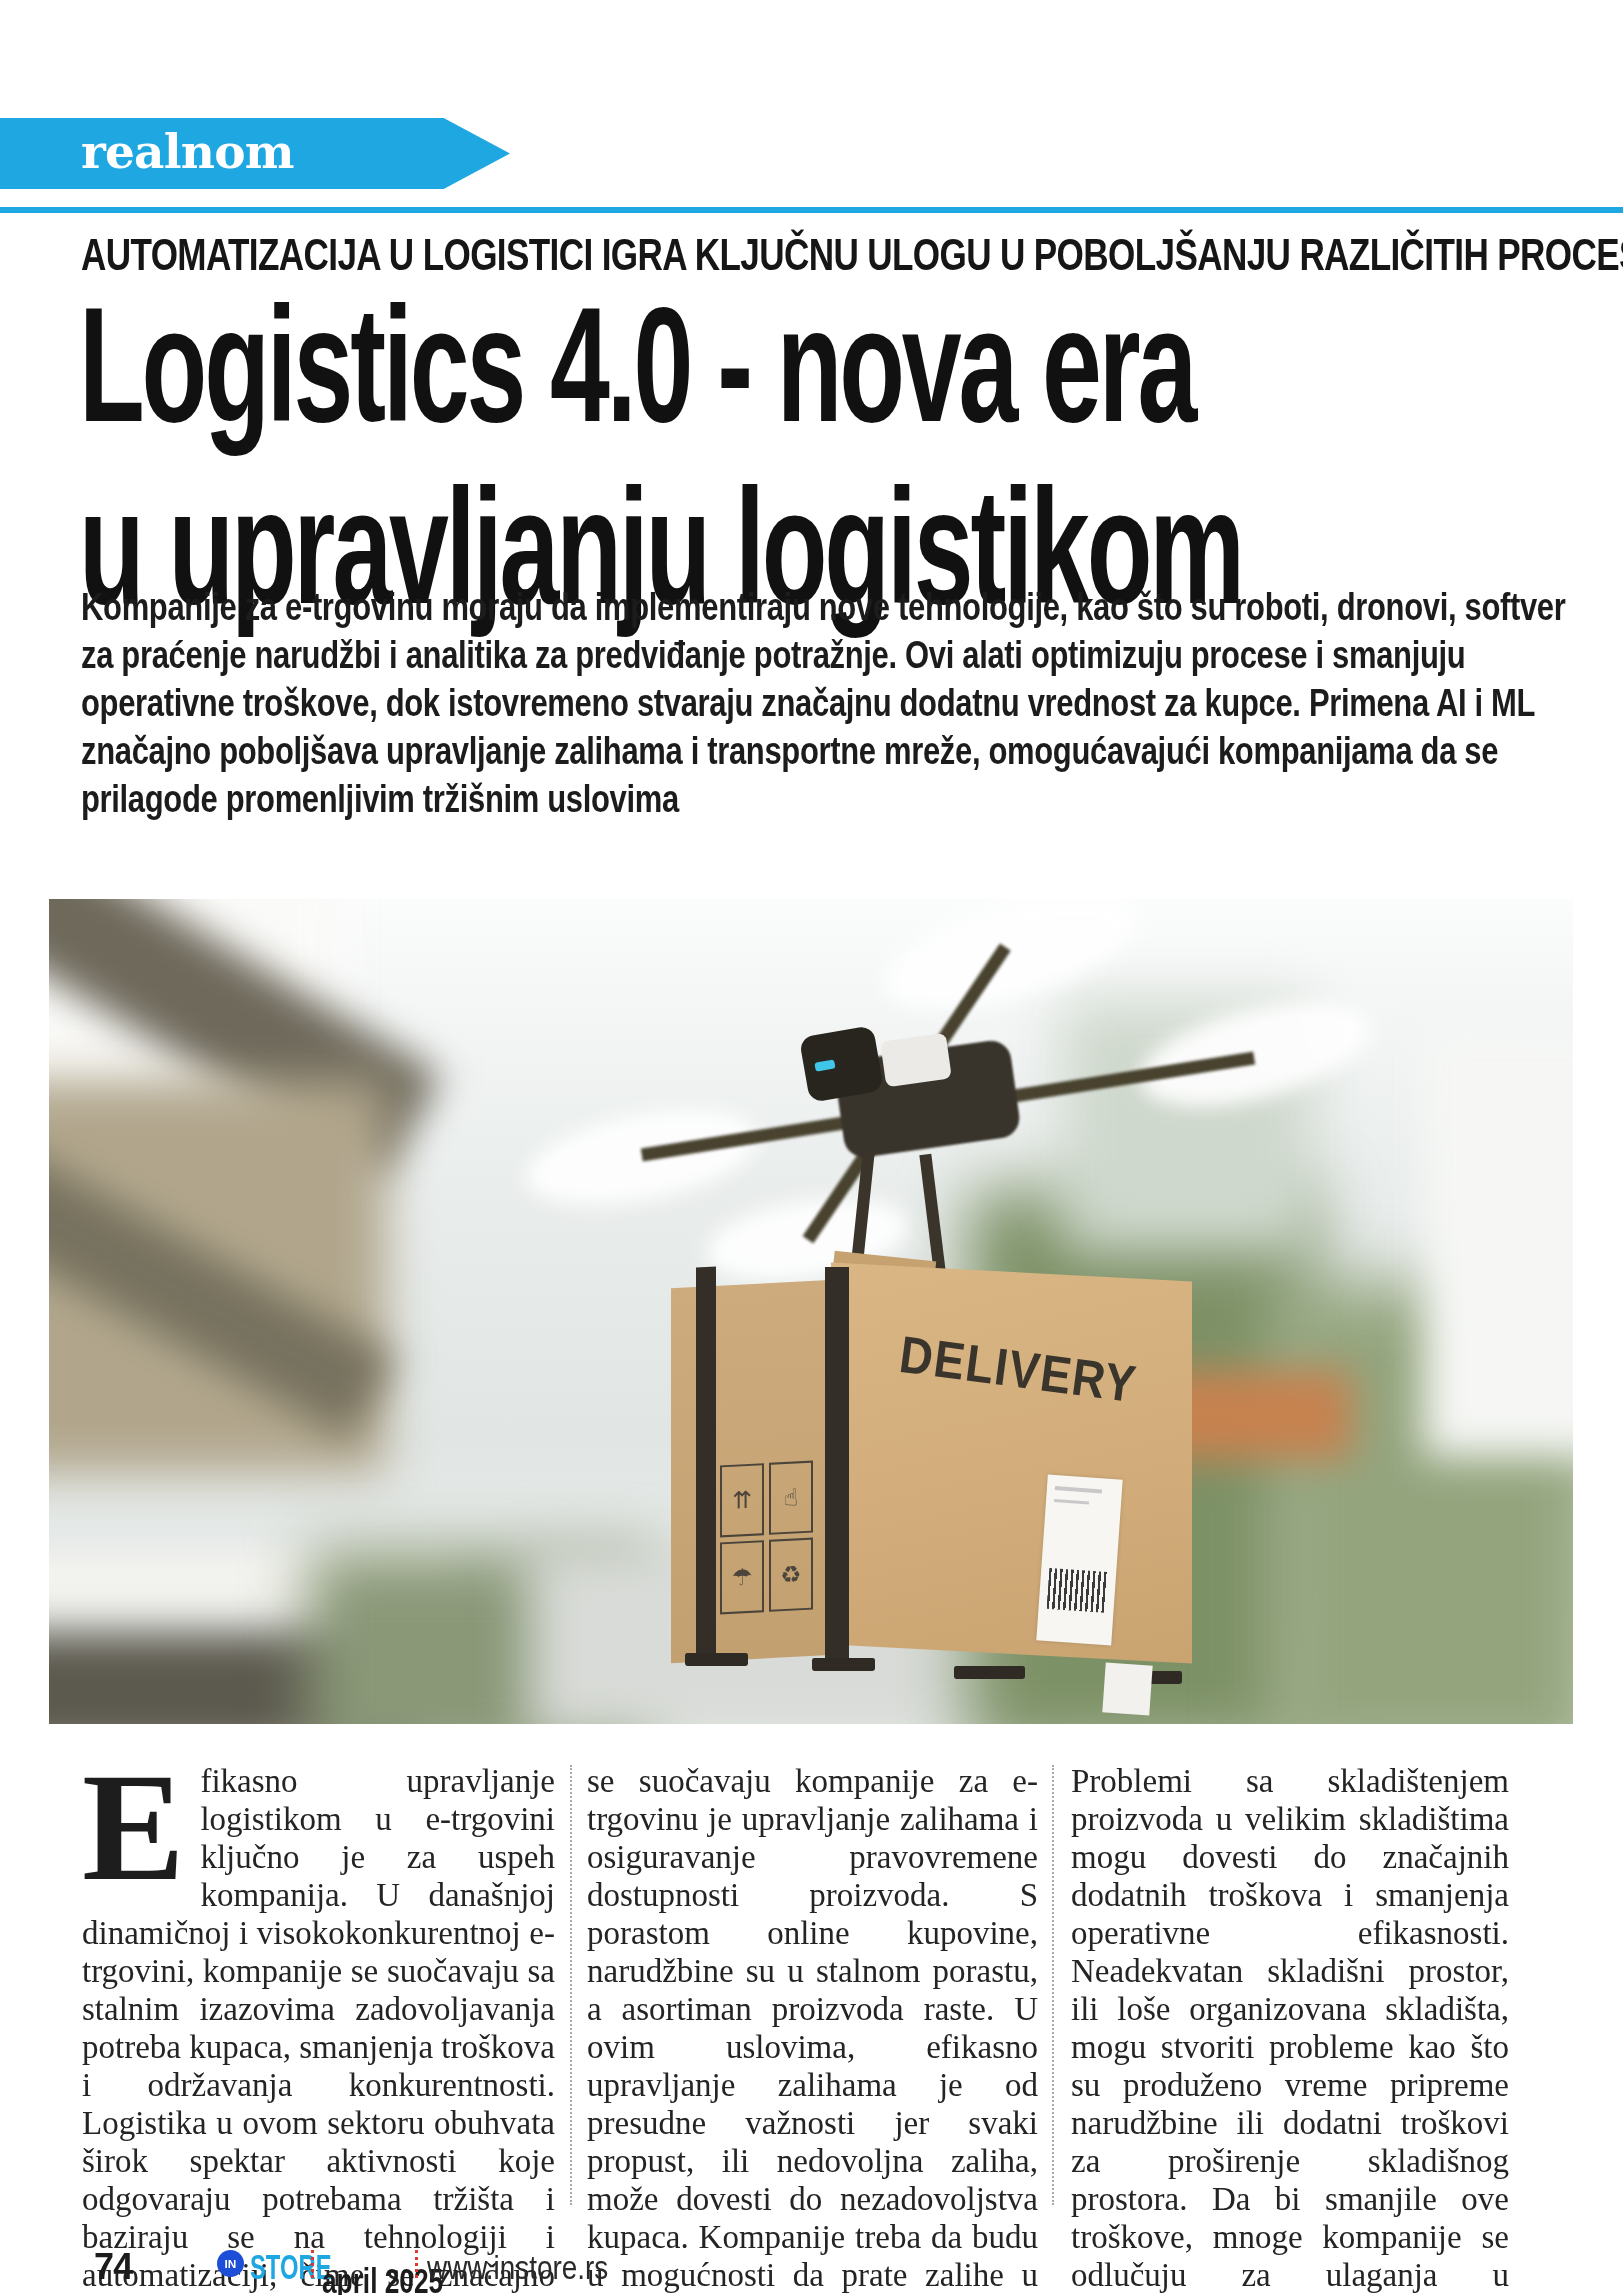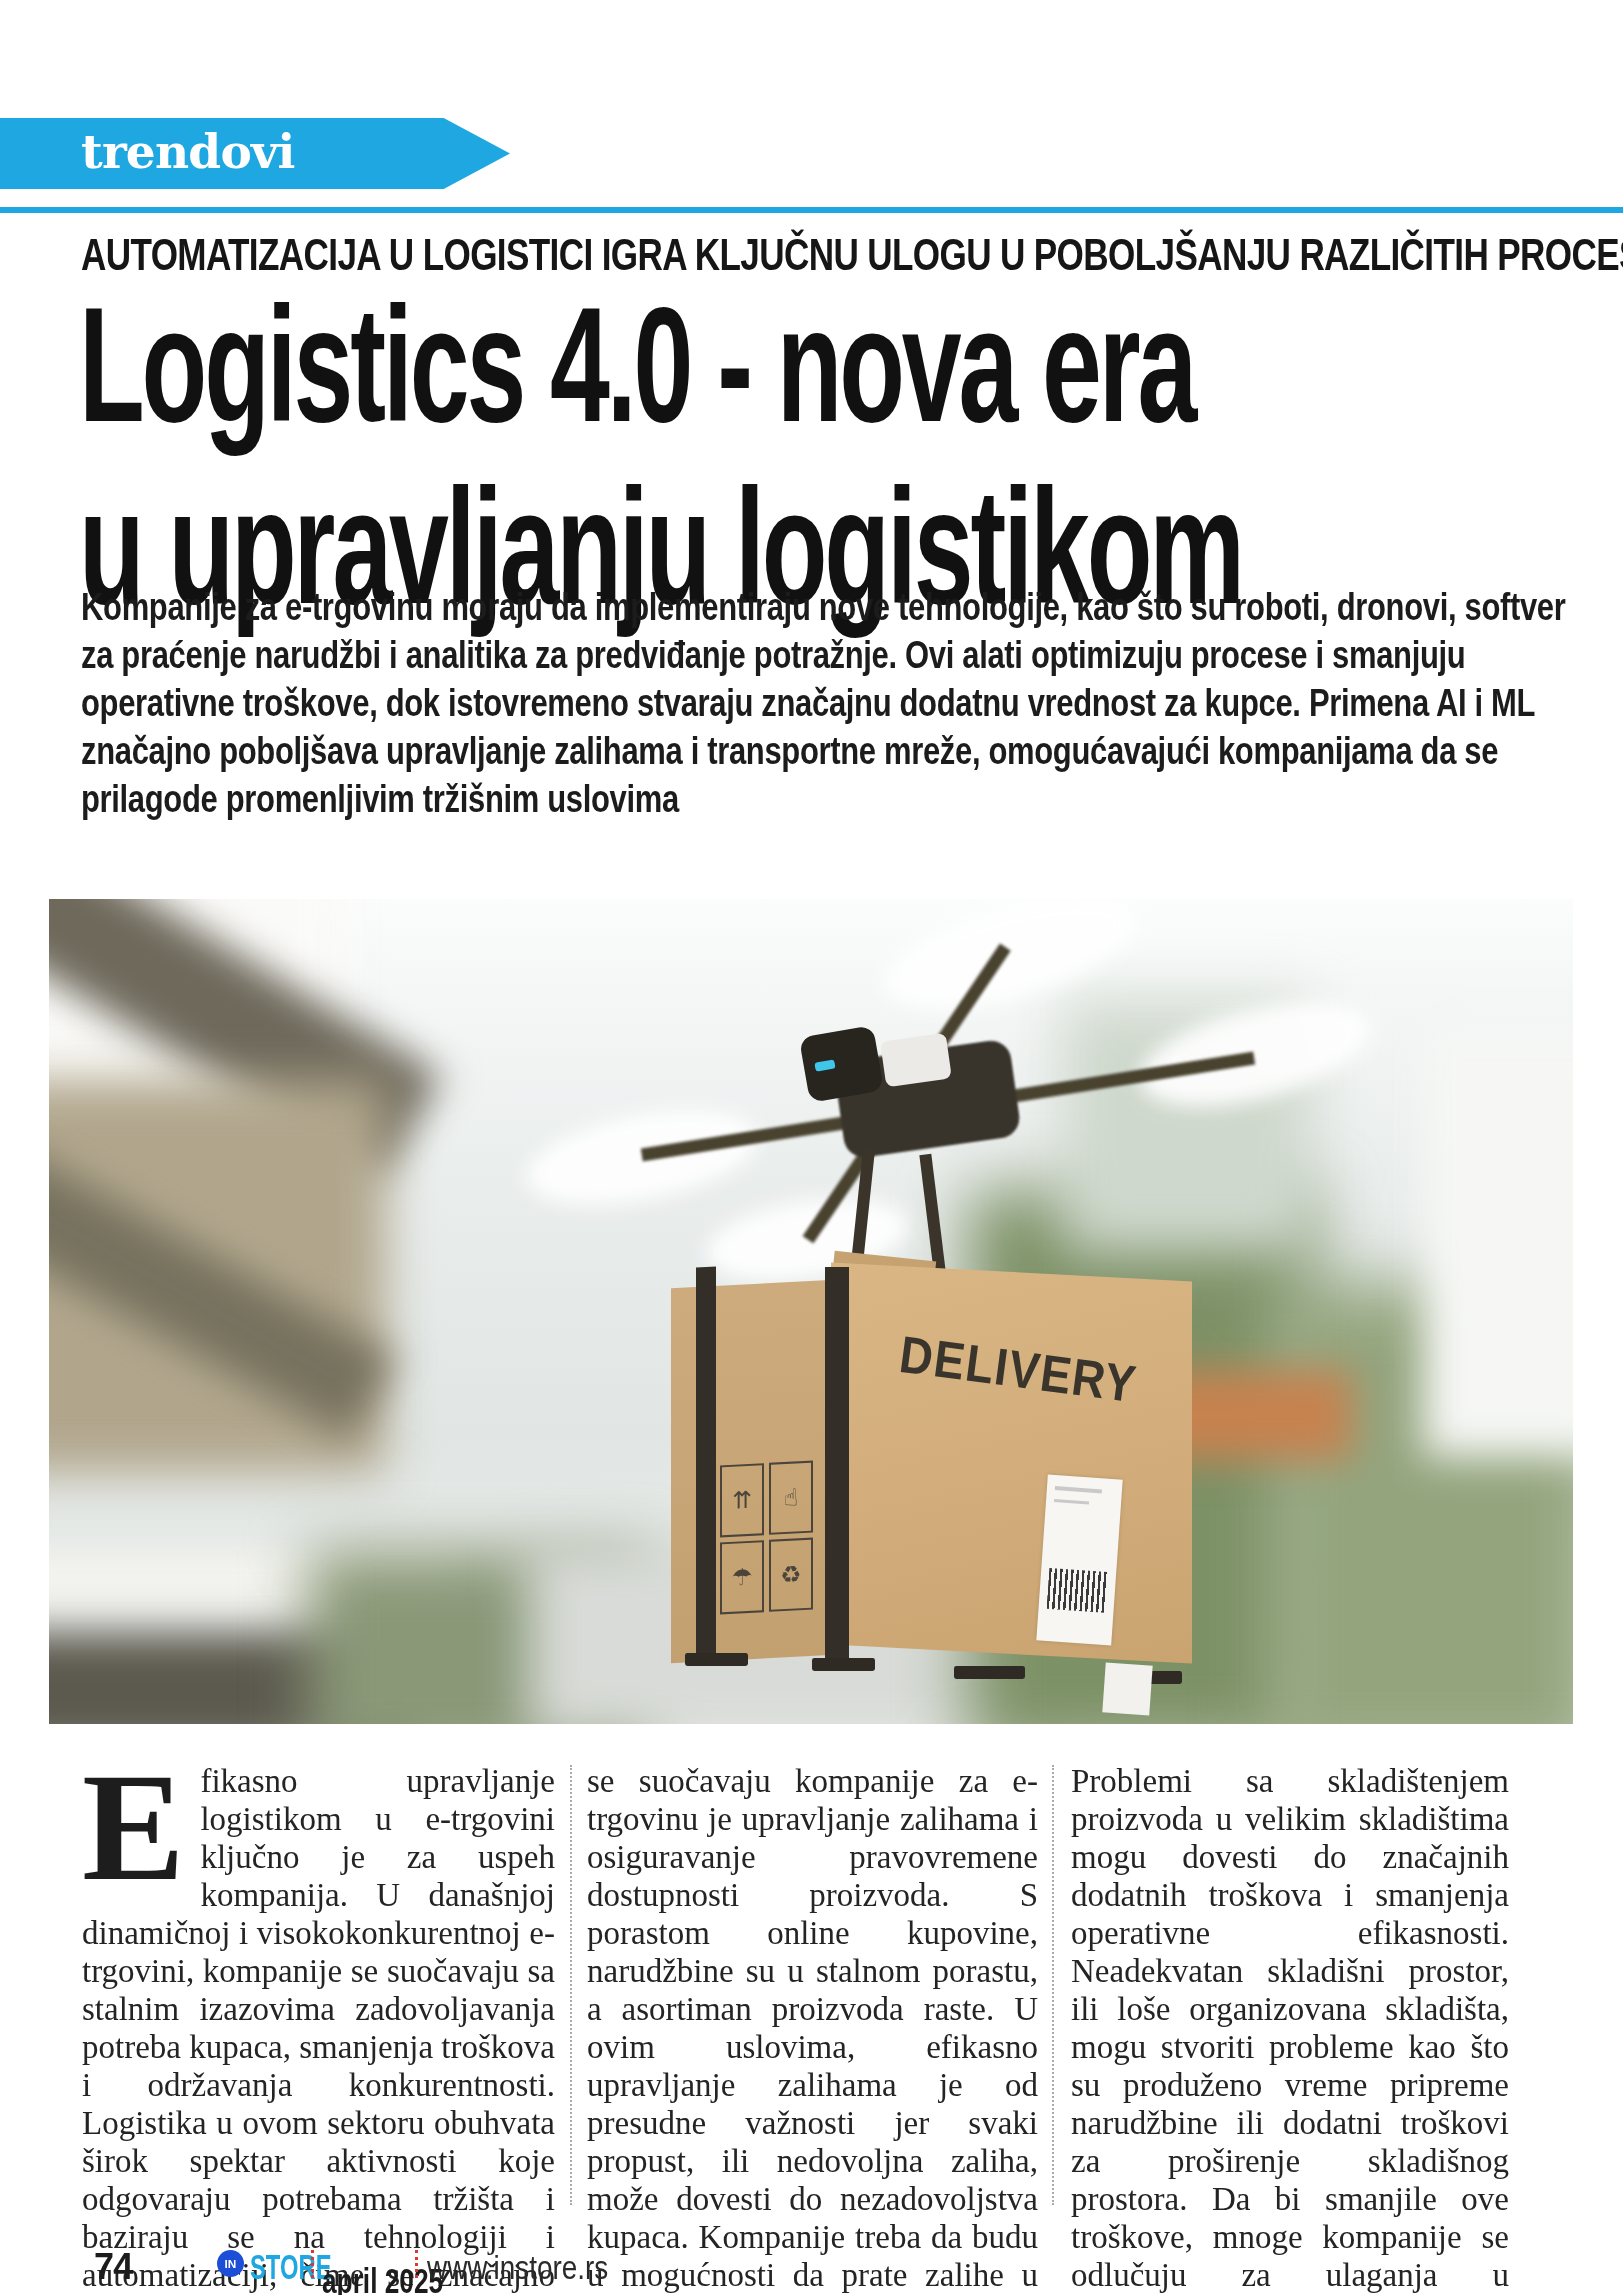--- a/index.html
+++ b/index.html
@@ -170,21 +170,21 @@
     display:inline-block;transform:scaleX(0.82);transform-origin:0 50%;
     font-size:34px;color:#2a2a2a;
   }
 </style>
 </head>
 <body>
 
 <div class="page">
 
   <div class="banner">
-    <div class="banner-text">trendovi</div>
+    <div class="banner-text">realnom</div>
   </div>
   <div class="rule"></div>
 
   <div class="kicker">
     <span>AUTOMATIZACIJA U LOGISTICI IGRA KLJUČNU ULOGU U POBOLJŠANJU RAZLIČITIH PROCESA</span>
   </div>
 
   <div class="headline">
     <div><span>Logistics 4.0 - nova era</span></div>
     <div><span>u upravljanju logistikom</span></div>

